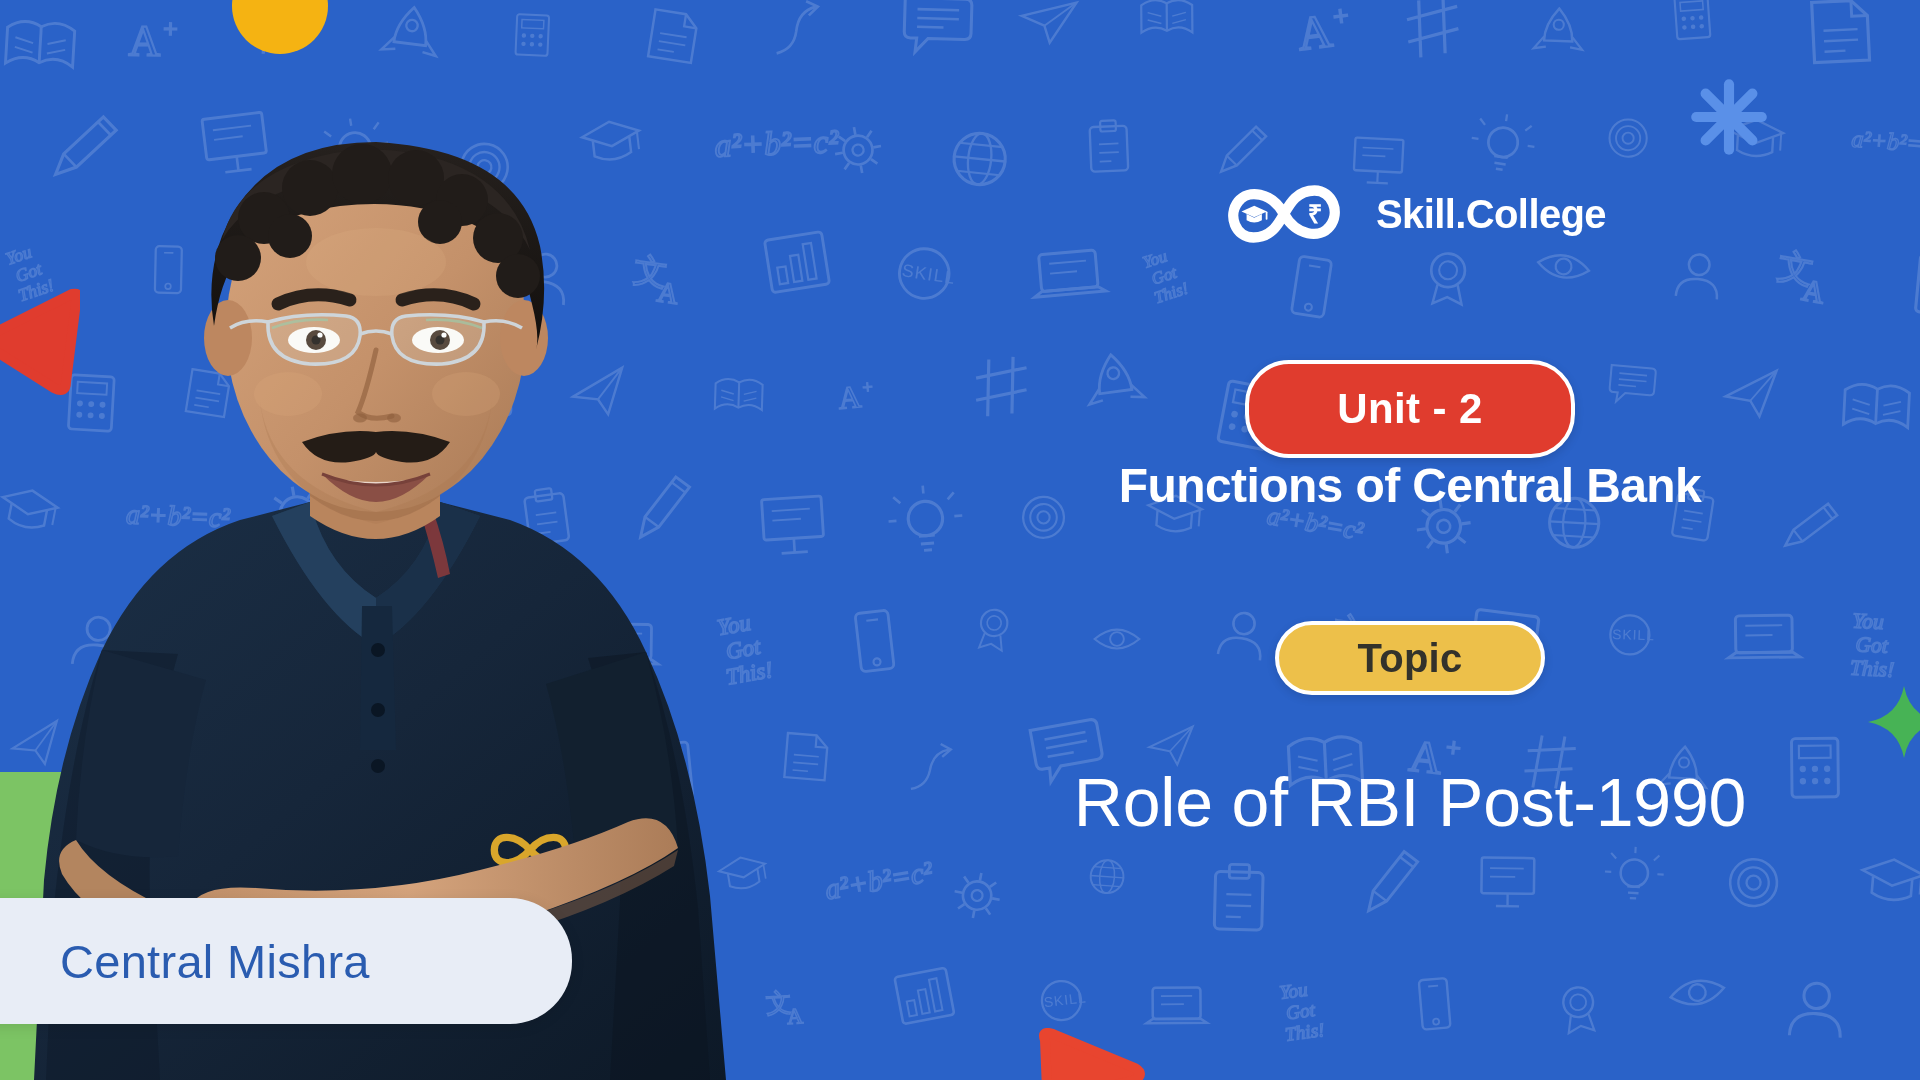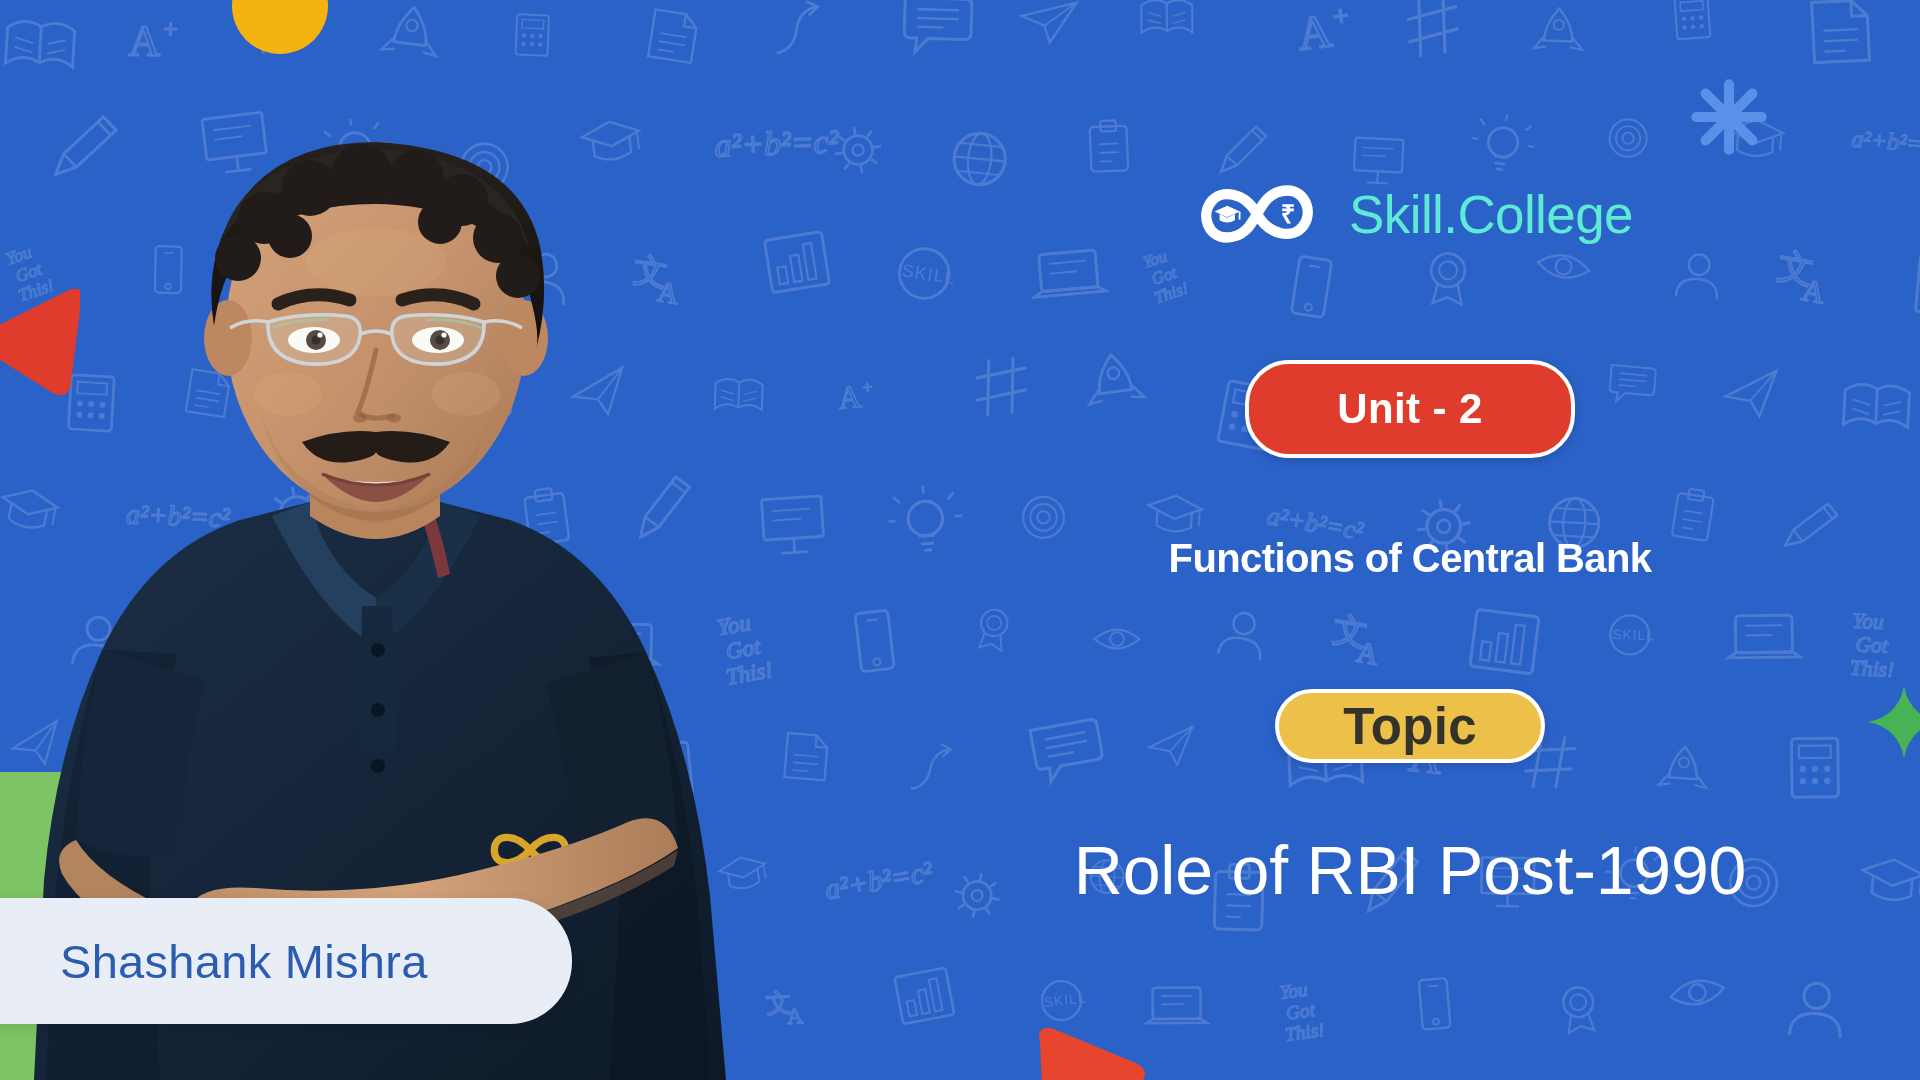--- a/index.html
+++ b/index.html
@@ -84,58 +84,57 @@
     align-items:center;
   }
 
   #brand-logo {
     margin-top:178px;
     display:flex; align-items:center; gap:22px;
     height:72px;
   }
   #brand-mark { width:140px; height:72px; }
   #brand-name {
-    font-size:53px; font-weight:normal; color:#5eead4;
+    font-size:40px; font-weight:bold; color:#ffffff;
     letter-spacing:-.6px; white-space:nowrap;
   }
 
   #unit-badge {
     margin-top:110px;
     min-width:330px; height:98px;
     background:#e03c2e;
     border:4px solid #ffffff;
     border-radius:44px;
     display:flex; align-items:center; justify-content:center;
     padding:0 56px;
     box-shadow:0 3px 10px rgba(0,0,0,.14);
   }
   #unit-badge-text {
     font-size:42px; font-weight:bold; color:#ffffff;
     letter-spacing:.4px; white-space:nowrap;
   }
 
   #unit-title {
-    margin-top:78px;
-    font-size:40px; font-weight:bold; color:#ffffff;
+    font-size:48px; font-weight:bold; color:#ffffff;
     letter-spacing:-.6px; white-space:nowrap;
     text-align:center;
   }
 
   #topic-badge {
     margin-top:108px;
     min-width:270px; height:74px;
     background:#edc04a;
     border:4px solid #ffffff;
     border-radius:42px;
     display:flex; align-items:center; justify-content:center;
     padding:0 54px;
     box-shadow:0 3px 10px rgba(0,0,0,.12);
   }
   #topic-badge-text {
-    font-size:51px; font-weight:bold; color:#33322b;
+    font-size:40px; font-weight:bold; color:#33322b;
     letter-spacing:.3px; white-space:nowrap;
   }
 
   #topic-title {
     margin-top:68px;
     font-size:68px; font-weight:normal; color:#ffffff;
     letter-spacing:-.2px; white-space:nowrap;
     text-align:center;
   }
 </style>
@@ -625,21 +624,21 @@
                Q470 448 366 474 Q262 448 250 352 Z" fill="#a8774f" opacity=".3"></path>
 
       <ellipse cx="278" cy="344" rx="34" ry="22" fill="#e0ab81" opacity=".22"></ellipse>
       <ellipse cx="456" cy="344" rx="34" ry="22" fill="#e0ab81" opacity=".22"></ellipse>
 
       <ellipse cx="366" cy="212" rx="70" ry="34" fill="#e3b288" opacity=".2"></ellipse>
     </g>
   </svg>
 
   <div id="name-plate">
-    <span id="name-plate-text">Shashank Mishra</span>
+    <span id="name-plate-text">Central Mishra</span>
   </div>
 
   <div id="content">
 
     <div id="brand-logo">
       <svg id="brand-mark" viewBox="0 0 200 104">
         <g fill="none" stroke="#ffffff" stroke-width="15" stroke-linecap="round">
           <path d="M100 52
                    C 82 20, 48 16, 34 34
                    C 18 54, 30 86, 56 86

